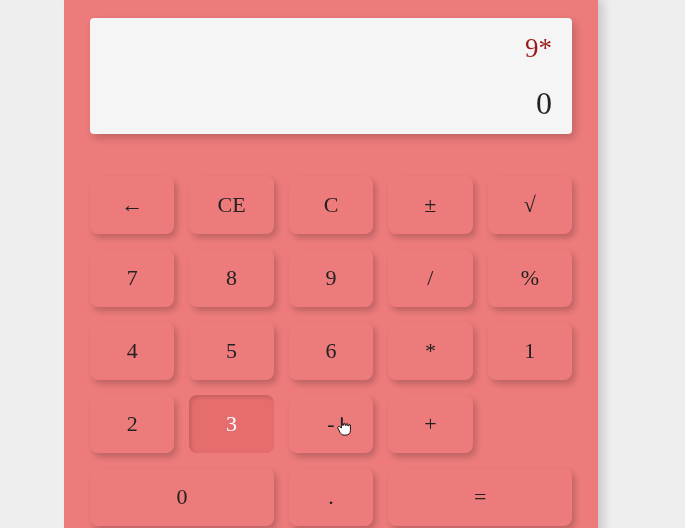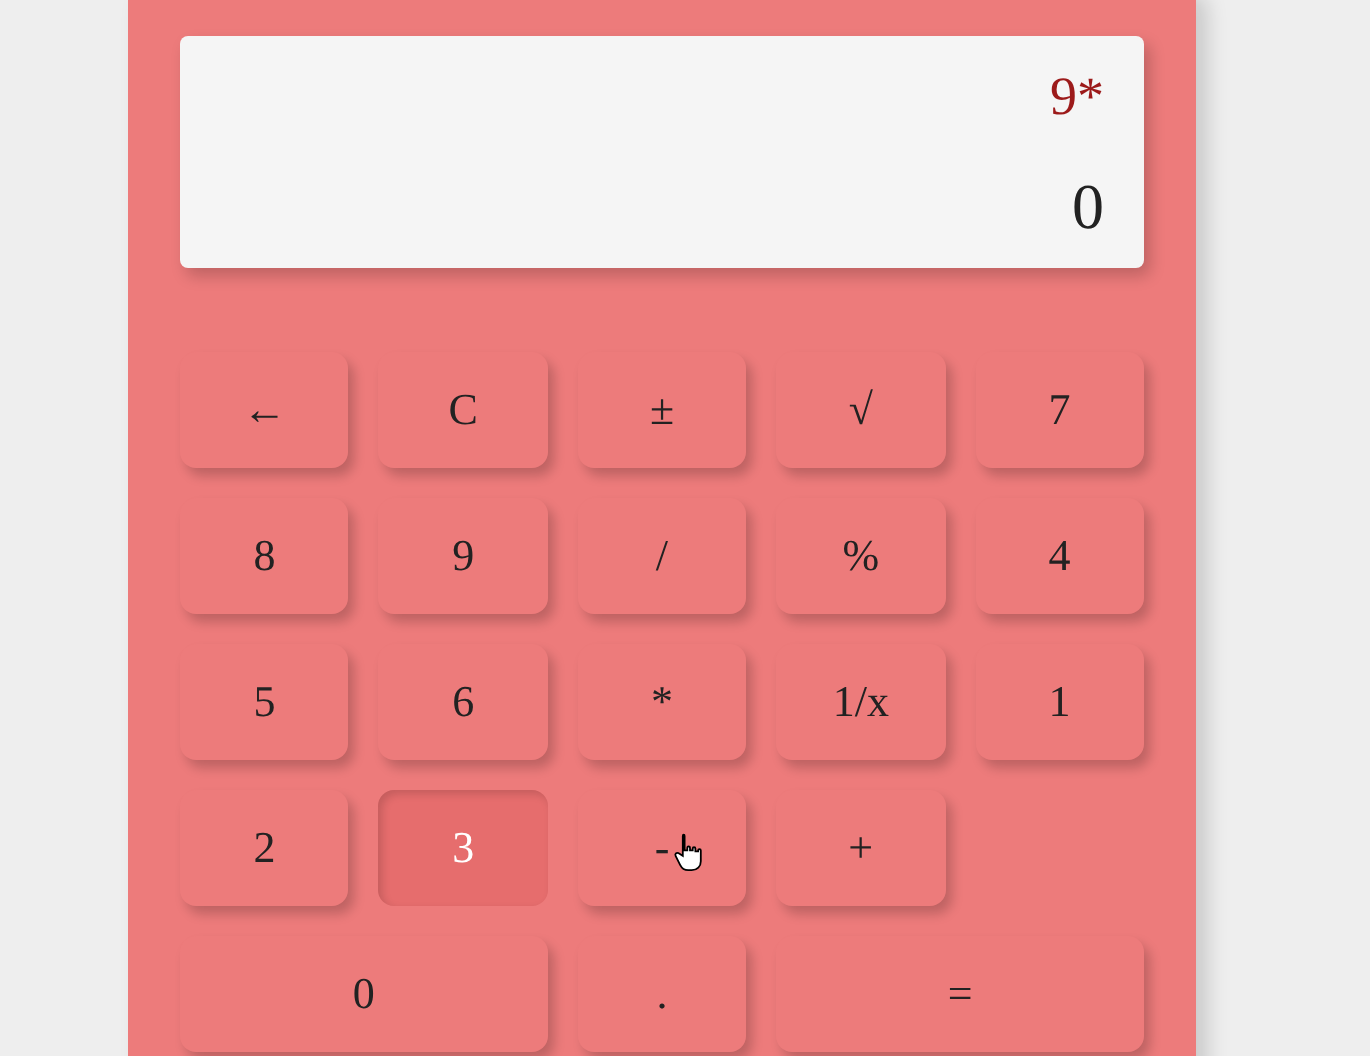--- a/index.html
+++ b/index.html
@@ -85,35 +85,35 @@
 </head>
 <body>
 
 <div class="calculator">
   <div class="display">
     <div class="display-expression">9*</div>
     <div class="display-result">0</div>
   </div>
   <div class="keypad">
     <button class="key">←</button>
+    <button class="key">CE</button>
     <button class="key">C</button>
     <button class="key">±</button>
     <button class="key">√</button>
 
     <button class="key">7</button>
     <button class="key">8</button>
     <button class="key">9</button>
     <button class="key">/</button>
     <button class="key">%</button>
 
     <button class="key">4</button>
     <button class="key">5</button>
     <button class="key">6</button>
     <button class="key">*</button>
-    <button class="key">1/x</button>
 
     <button class="key">1</button>
     <button class="key">2</button>
     <button class="key key-pressed">3</button>
     <button class="key">-</button>
     <button class="key">+</button>
 
     <button class="key key-wide">0</button>
     <button class="key">.</button>
     <button class="key key-wide">=</button>

